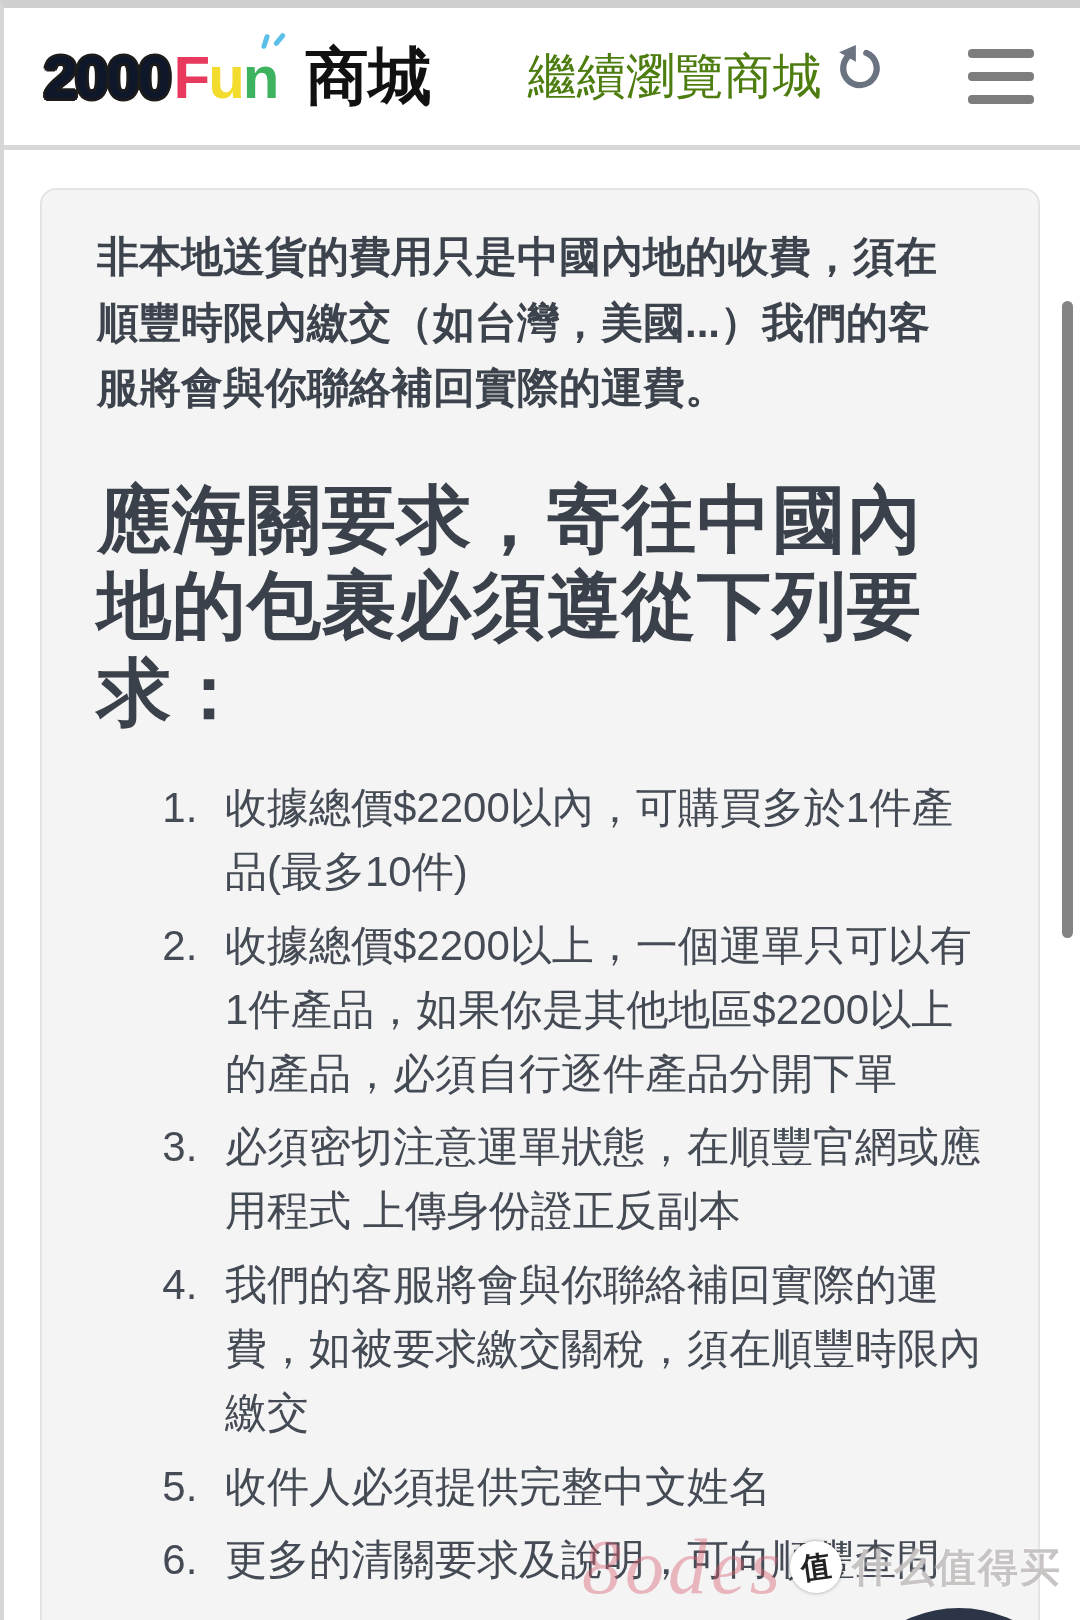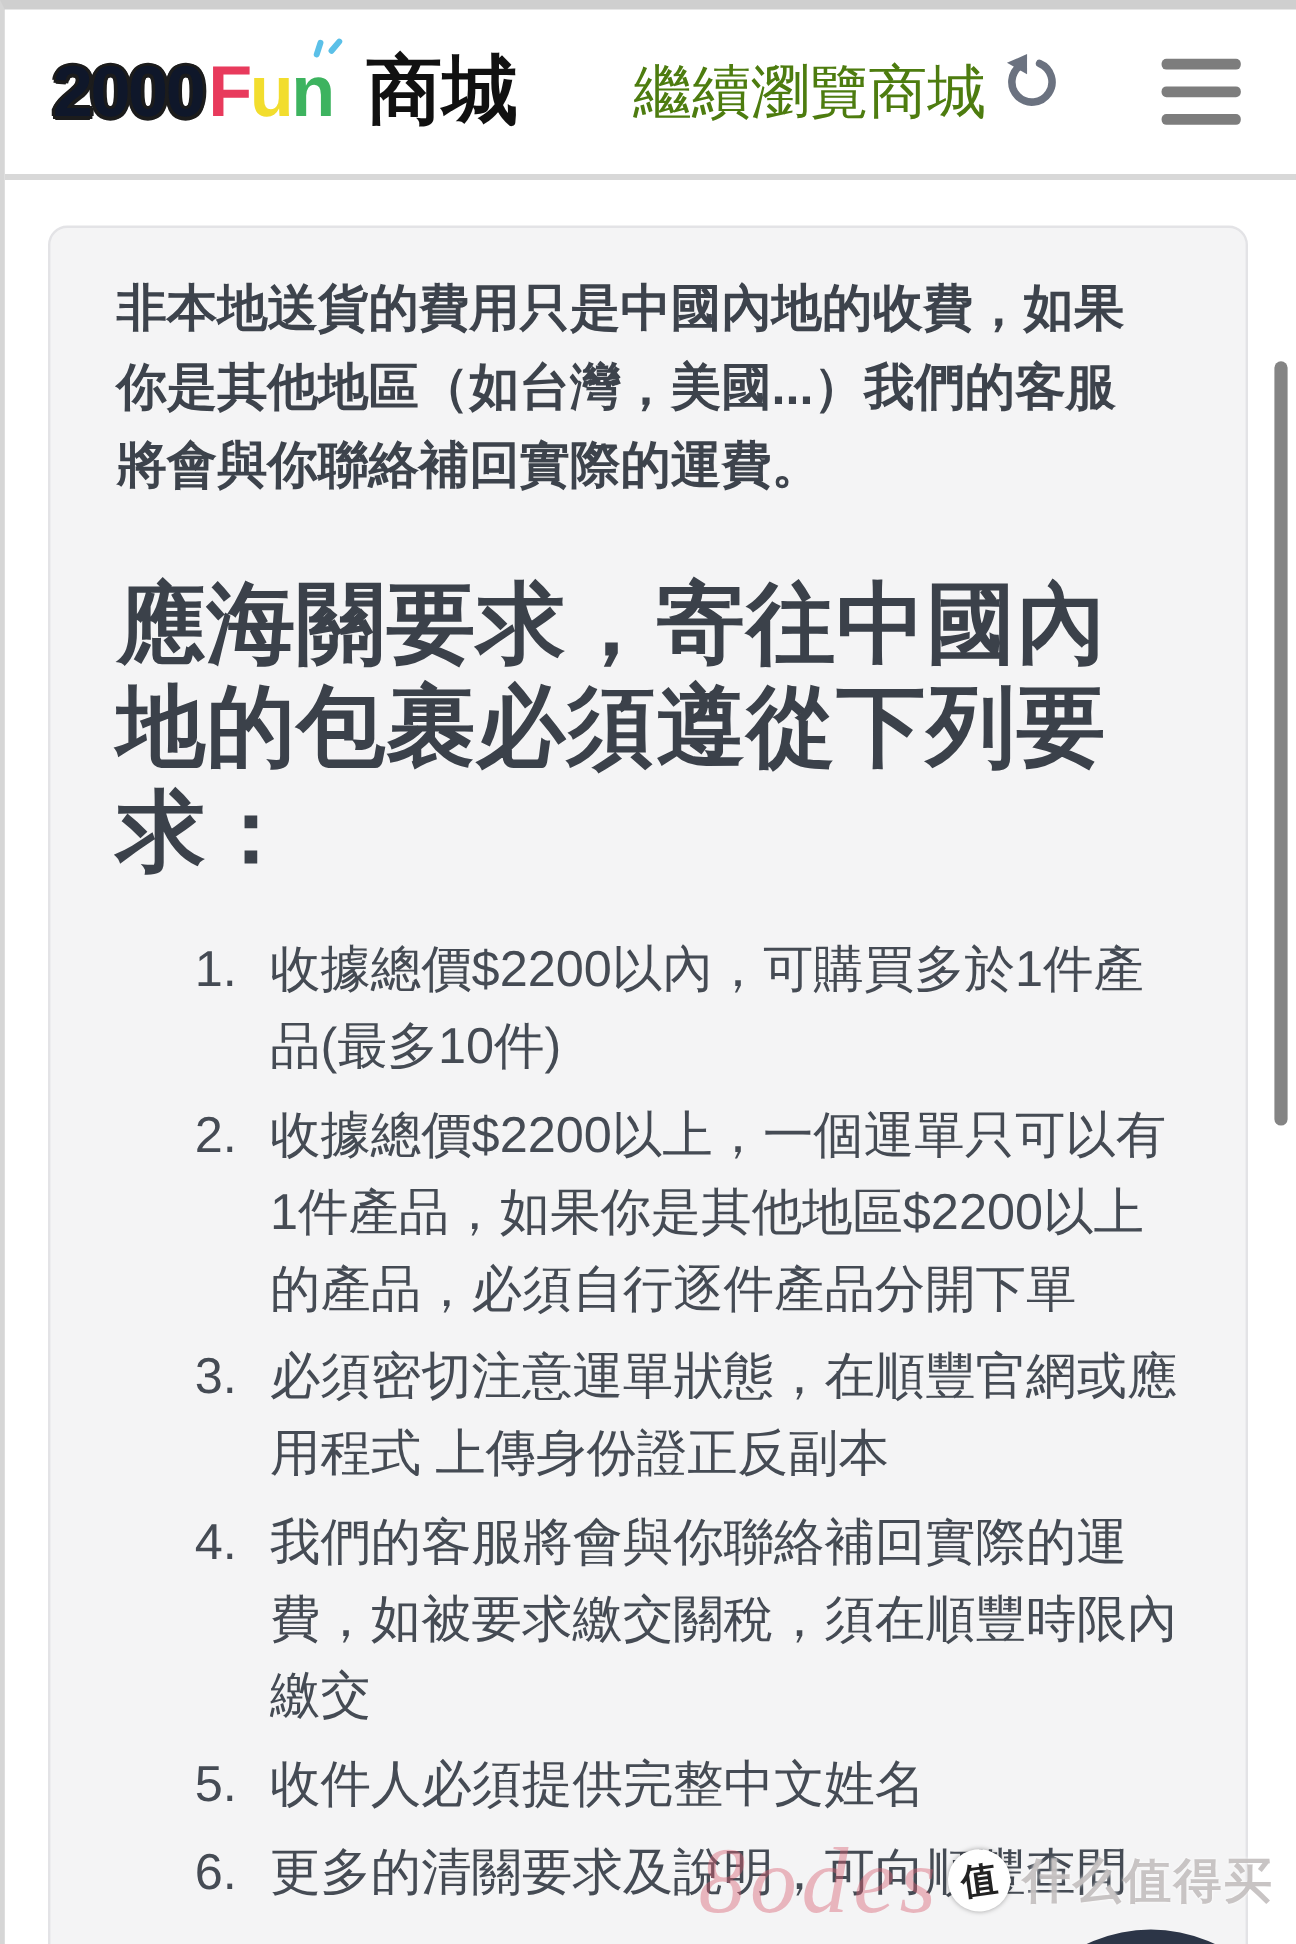--- a/index.html
+++ b/index.html
@@ -50,21 +50,21 @@
     background:#f4f4f5; border:2px solid #e3e3e6;
     border-radius:16px 16px 0 0;
     padding:34px 55px 0 55px; color:#3f454e;
   }
   .intro {
     font-size:42px; font-weight:bold; line-height:1.56; max-width:850px;
     color:#3d434c;
   }
   .notice-heading {
     margin-top:56px; font-size:74px; font-weight:900; letter-spacing:1px;
-    line-height:1.17; color:#3b414a; max-width:900px;
+    line-height:1.17; color:#3b414a; max-width:900px;font-family:Liberation Serif, serif;
   }
   ol.requirements {
     margin-top:40px; padding-left:112px; font-size:42px; line-height:1.52;
     color:#454b54;
   }
   ol.requirements li { padding-left:16px; margin-bottom:10px; }
   
   .scrollbar {
     position:absolute; right:7px; top:293px; width:11px; height:637px;
     background:#848484; border-radius:6px; cursor:grab;
@@ -122,21 +122,21 @@
     </div>
 
     <div class="hamburger">
       <i></i>
         <i></i>
         <i></i>
     </div>
   </div>
 
   <div class="card">
-    <p class="intro">非本地送貨的費用只是中國內地的收費，如果你是其他地區（如台灣，美國...）我們的客服將會與你聯絡補回實際的運費。</p>
+    <p class="intro">非本地送貨的費用只是中國內地的收費，須在順豐時限內繳交（如台灣，美國...）我們的客服將會與你聯絡補回實際的運費。</p>
     <h1 class="notice-heading">應海關要求，寄往中國內地的包裹必須遵從下列要求：</h1>
     <ol class="requirements">
         <li>收據總價$2200以內，可購買多於1件產品(最多10件)</li>
         <li>收據總價$2200以上，一個運單只可以有1件產品，如果你是其他地區$2200以上的產品，必須自行逐件產品分開下單</li>
         <li>必須密切注意運單狀態，在順豐官網或應用程式 上傳身份證正反副本</li>
         <li>我們的客服將會與你聯絡補回實際的運費，如被要求繳交關稅，須在順豐時限內繳交</li>
         <li>收件人必須提供完整中文姓名</li>
         <li>更多的清關要求及說明，可向順豐查問</li>
       </ol>
   </div>

